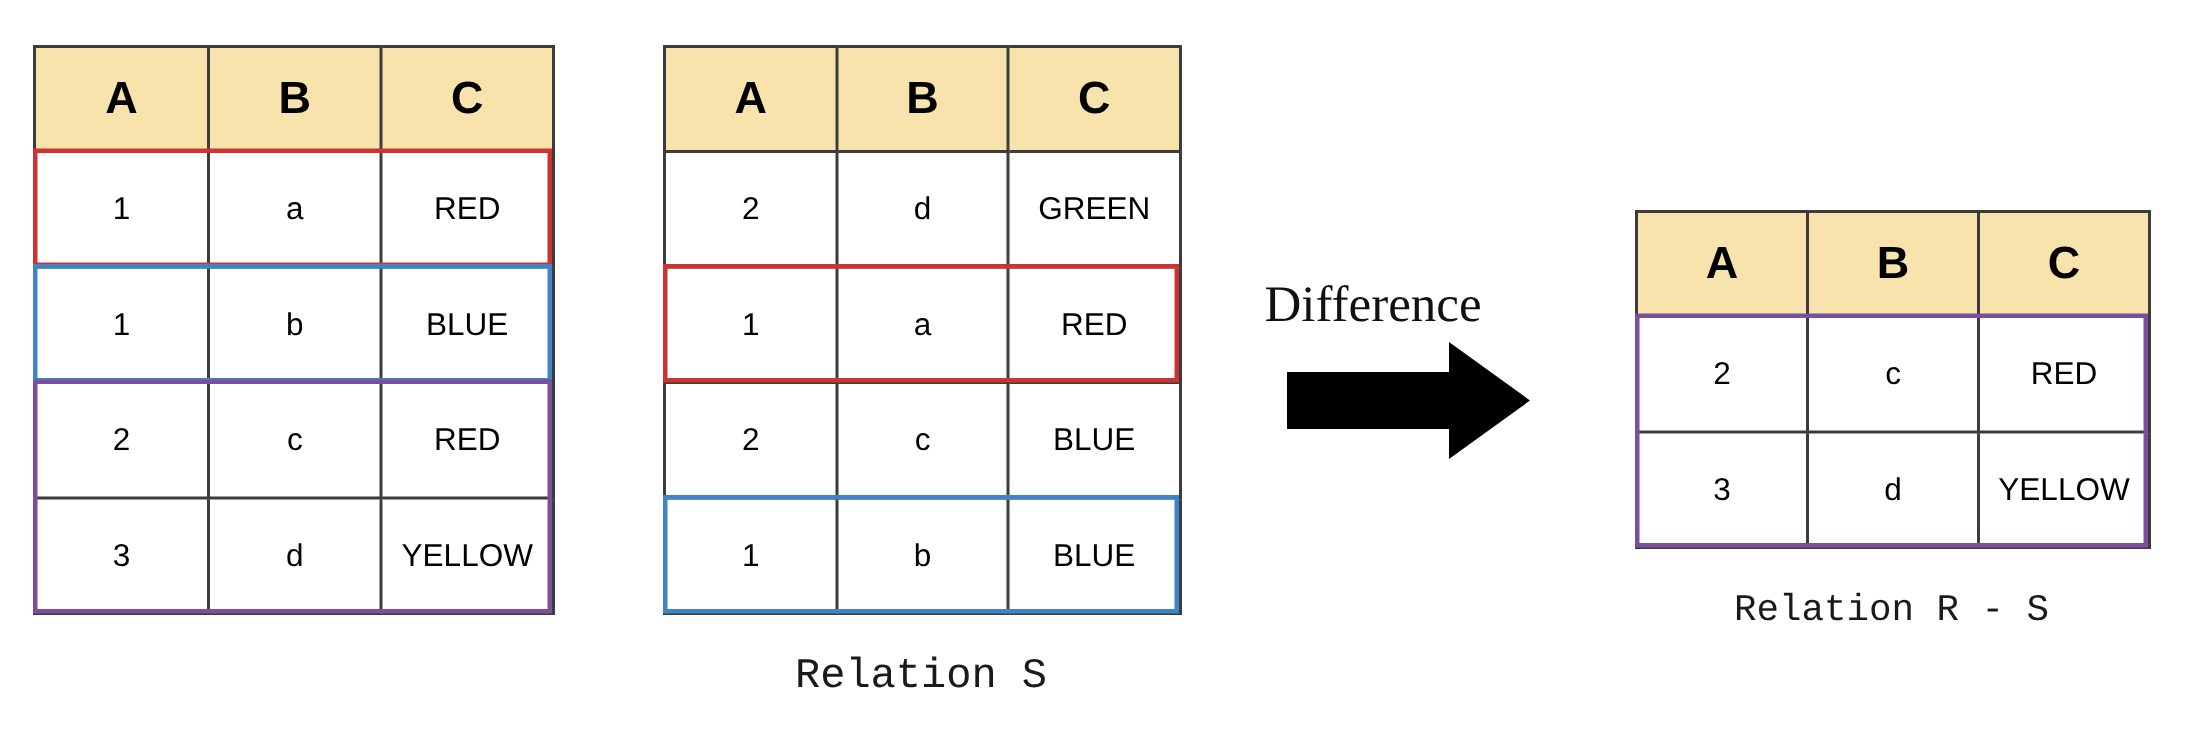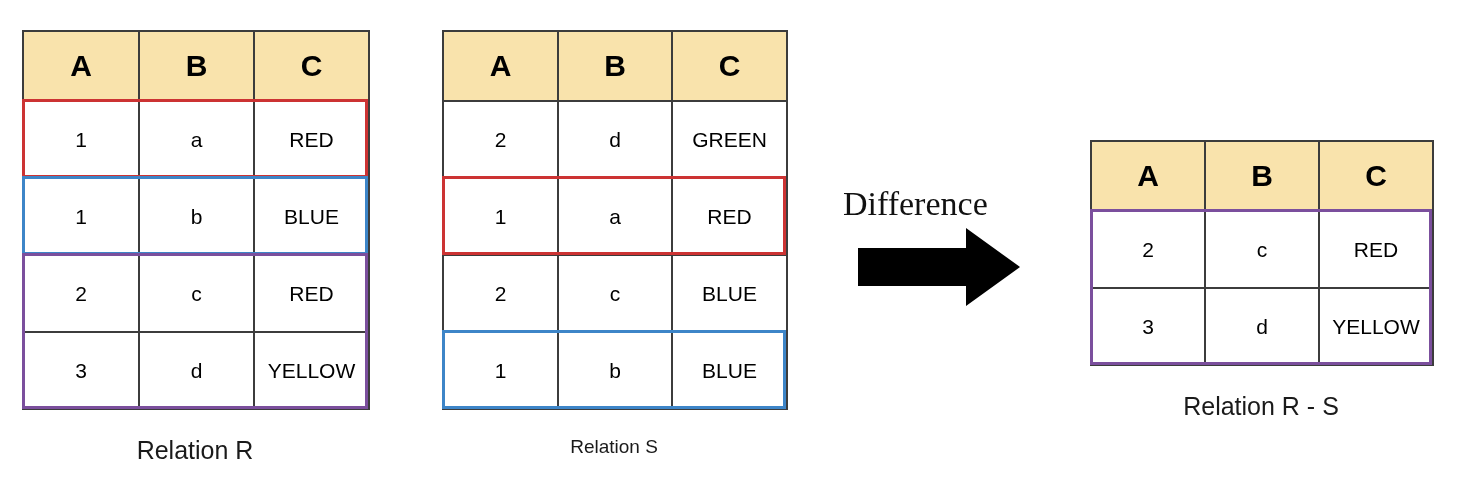--- a/index.html
+++ b/index.html
@@ -43,21 +43,21 @@
   }
 
   .rel-table th {
     background: #F9E3AC;
     font-weight: bold;
     color: #000000;
   }
 
   .caption {
     text-align: center;
-    font-family: Liberation Sans, sans-serif;
+    font-family: Liberation Mono, monospace;
     color: #1a1a1a;
     white-space: nowrap;
   }
 
   
   .hl {
     position: absolute;
     box-sizing: border-box;
     pointer-events: none;
   }
@@ -118,21 +118,20 @@
             <td style="font-size:21px;">YELLOW</td>
           </tr>
         </tbody>
       </table>
 
       <div class="hl hl-red" style="left:0px; top:69px;  width:346px; height:79px;"></div>
       <div class="hl hl-blue" style="left:0px; top:146px; width:346px; height:79px;"></div>
       <div class="hl hl-purple" style="left:0px; top:223px; width:346px; height:156px;"></div>
     </div>
 
-    <div class="caption" style="font-size:25px; margin-top:26px;">Relation R</div>
   </div>
 
   <div class="relation-block" style="left:442px; top:30px; width:344px;">
     <div style="position:relative;">
       <table class="rel-table" style="width:344px;">
         <colgroup>
           <col style="width:115px;">
             <col style="width:114px;">
             <col style="width:115px;">
         </colgroup>
@@ -164,21 +163,21 @@
             <td style="font-size:21px;">b</td>
             <td style="font-size:21px;">BLUE</td>
           </tr>
         </tbody>
       </table>
 
       <div class="hl hl-red" style="left:0px; top:146px; width:344px; height:79px;"></div>
       <div class="hl hl-blue" style="left:0px; top:300px; width:344px; height:79px;"></div>
     </div>
 
-    <div class="caption" style="font-size:19px; margin-top:26px;">Relation S</div>
+    <div class="caption" style="font-size:28px; margin-top:26px;">Relation S</div>
   </div>
 
   <div class="op-label" style="left:843px; top:185px; font-size:34px;">Difference</div>
 
   <div class="arrow-wrap" style="left:858px; top:228px; width:162px; height:78px;">
     <svg width="162" height="78" viewBox="0 0 162 78">
       <polygon points="0,20 108,20 108,0 162,39 108,78 108,58 0,58" fill="#000000"></polygon>
     </svg>
   </div>
 

